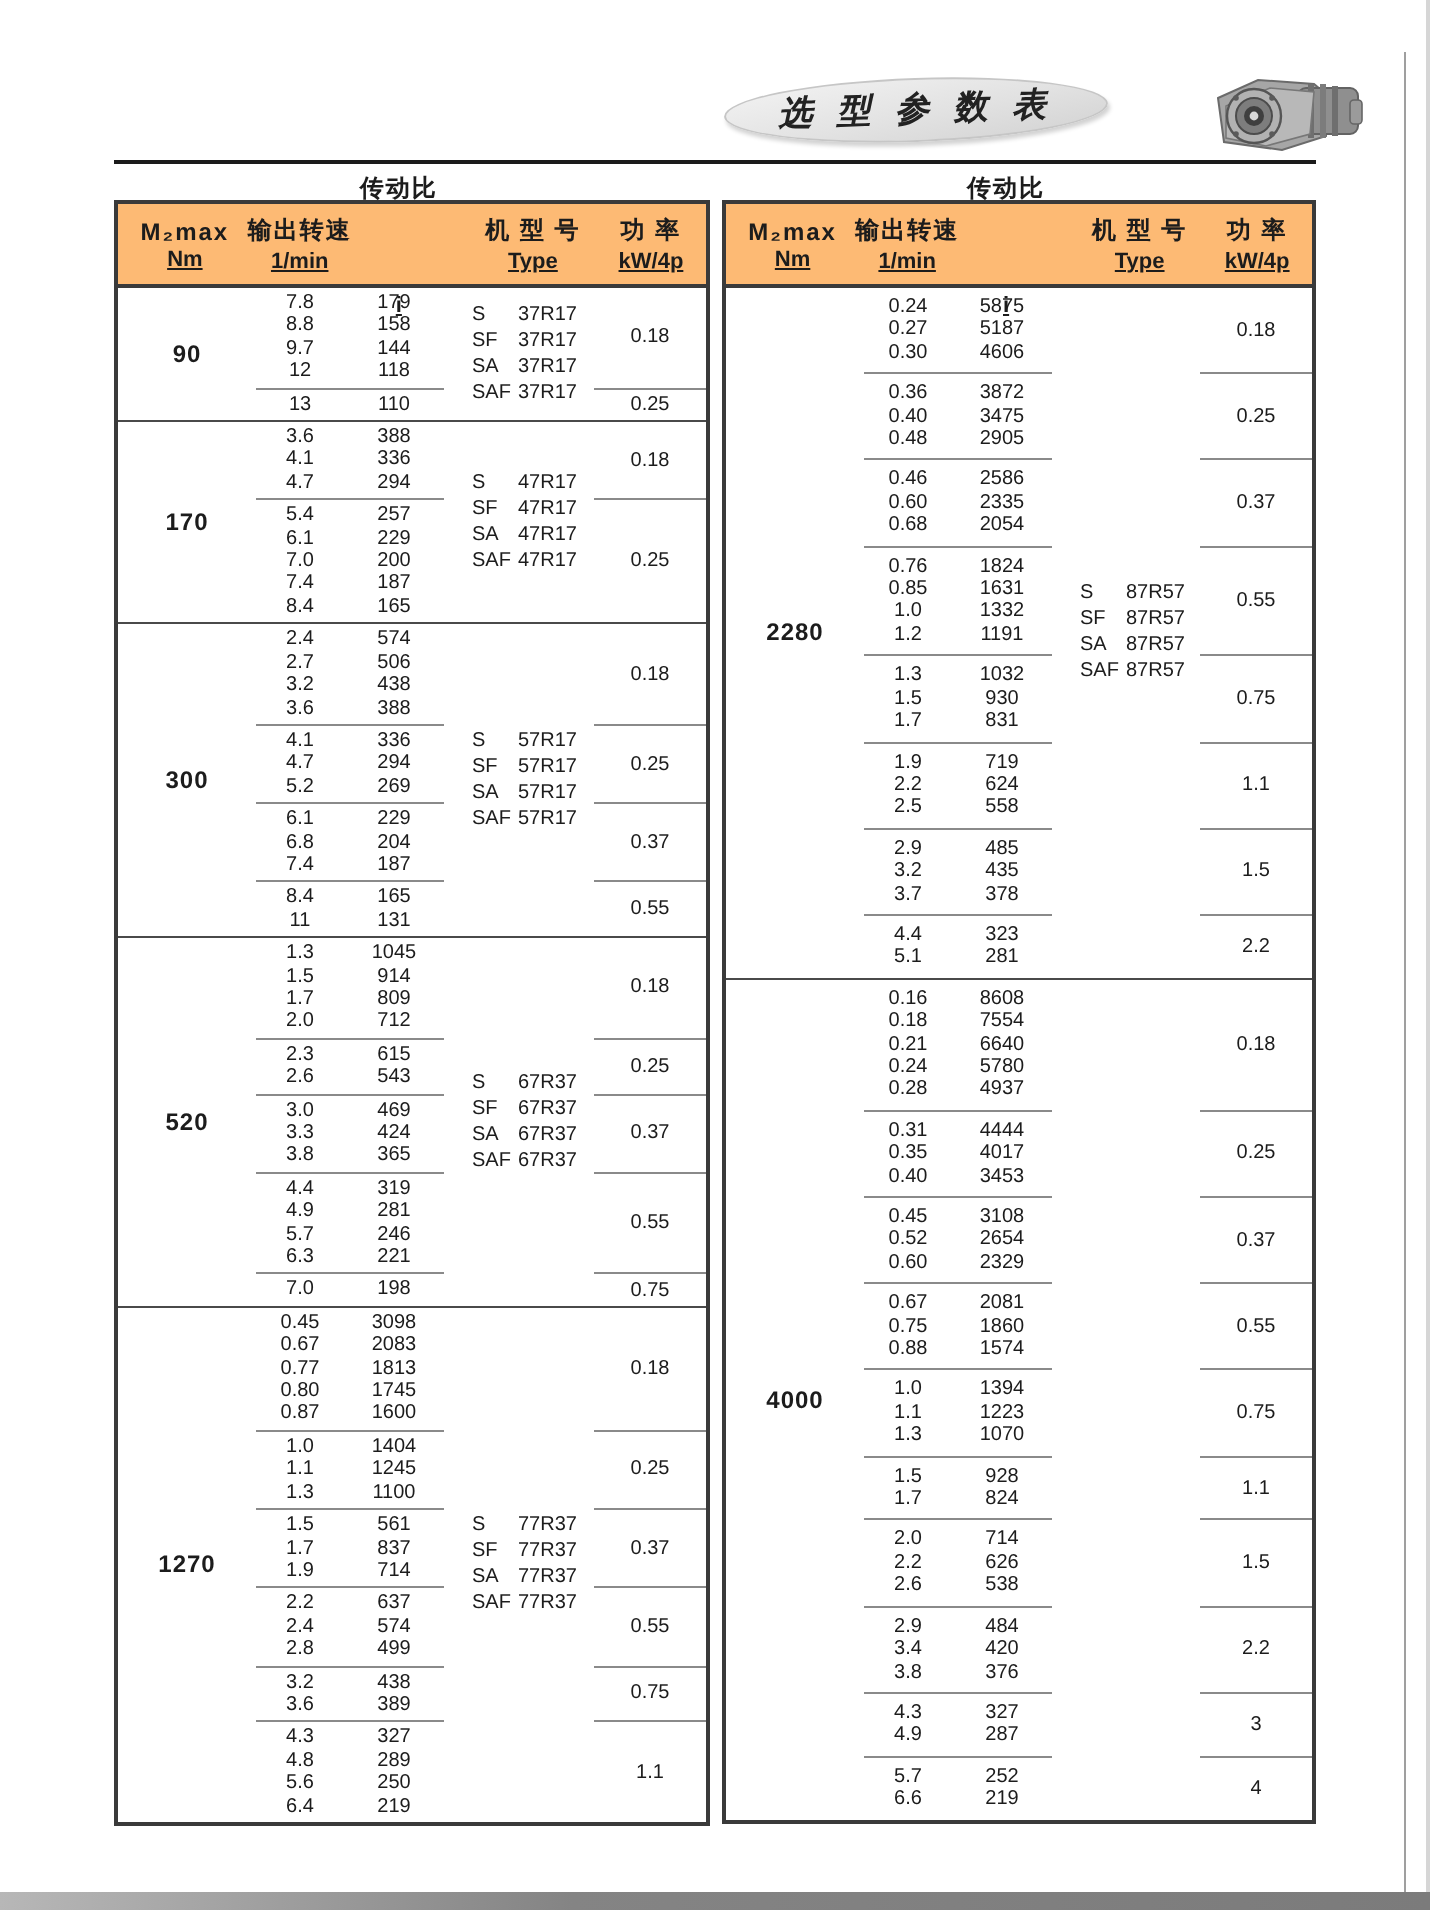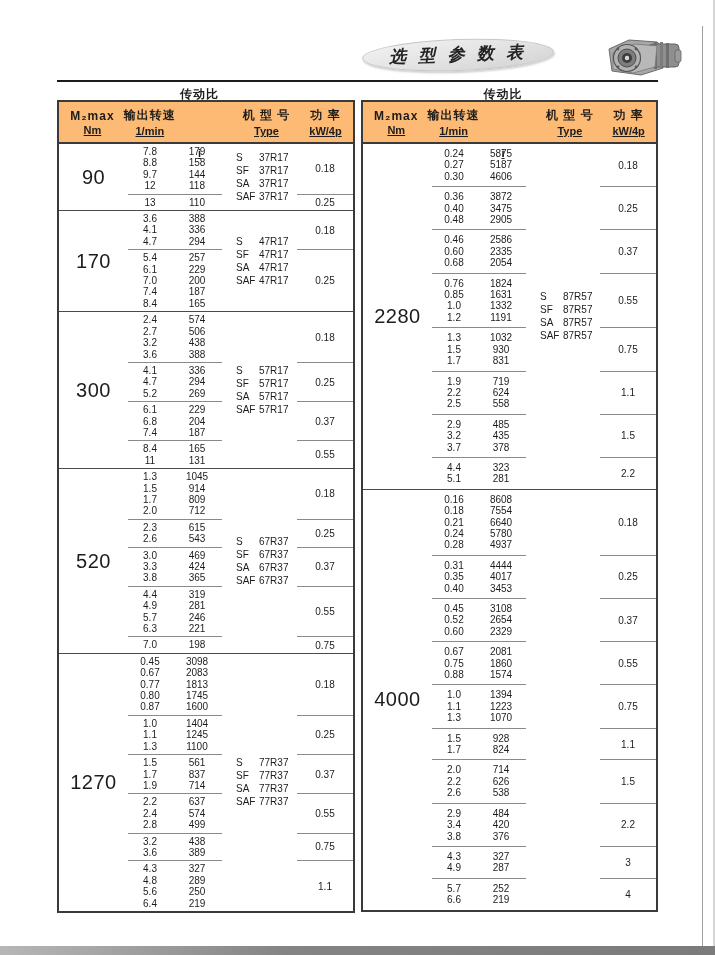--- a/index.html
+++ b/index.html
@@ -43,21 +43,21 @@
   .grow{display:flex;}
   .gdata{margin-left:69px;width:94px;padding:2px 0;}
   .t1 .gdata{padding:4px 0;}
   .grow:not(:last-child) .gdata{border-bottom:1px solid #8a8a8a;}
   .drow{display:flex;line-height:11.4px;font-size:10px;}
   .speed{width:44px;text-align:center;}
   .ratio{width:50px;text-align:center;}
   .gpower{margin-left:auto;width:56px;display:flex;align-items:center;justify-content:center;font-size:10px;}
   .grow:not(:last-child) .gpower{border-bottom:1px solid #8a8a8a;}
   .m2max{position:absolute;left:0;top:0;bottom:0;width:69px;display:flex;align-items:center;
-    justify-content:center;font-size:20px;font-weight:normal;letter-spacing:.5px;}
+    justify-content:center;font-size:12px;font-weight:bold;letter-spacing:.5px;}
   .ctype{position:absolute;left:177px;top:0;bottom:0;width:70px;display:flex;flex-direction:column;
     justify-content:center;font-size:10px;line-height:13px;white-space:nowrap;}
   .tp{display:inline-block;width:23px;}
 </style>
 </head>
 <body>
 
 <div class="page">
 
   <div class="title-banner">

